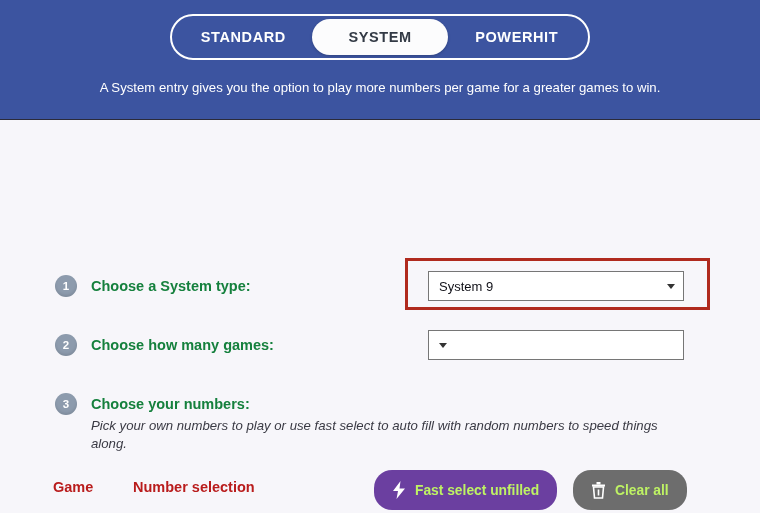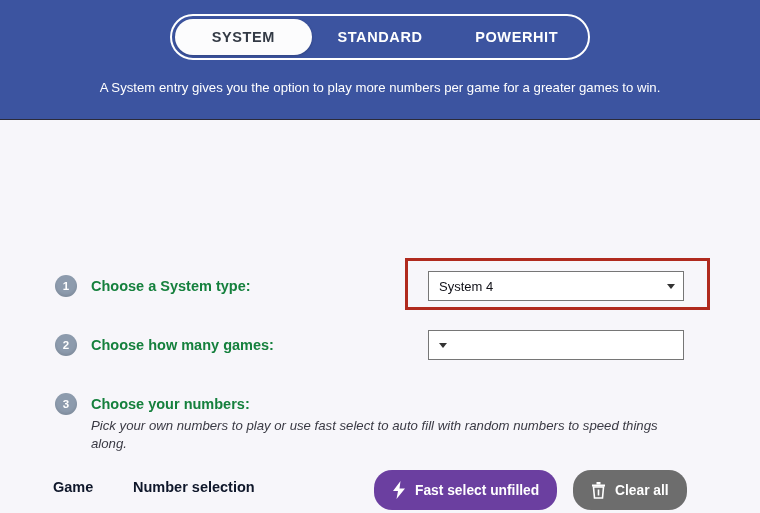--- a/index.html
+++ b/index.html
@@ -136,68 +136,68 @@
     box-sizing: border-box;
     pointer-events: none;
   }
 
   
   .pill {
     height: 40px;
     border-radius: 18px;
     display: inline-flex;
     align-items: center;
-    color: #ffffff;
+    color: #bef264;
     font-size: 13.8px;
     font-weight: bold;
     cursor: pointer;
     user-select: none;
     padding: 0 18px;
     position: absolute;
     box-sizing: border-box;
   }
   .pill.purple { background: #6b3fa0; }
   .pill.gray   { background: #6d6d6d; }
   .pill .glyph { margin-right: 9px; display: flex; align-items: center; }
 
   .col-head {
     position: absolute;
     font-size: 14.5px;
     font-weight: bold;
-    color: #0f172a;
+    color: #b91c1c;
   }
 </style>
 </head>
 <body>
 
 <div class="header">
   <div class="tabs">
+    <div class="tab">
+      <span>STANDARD</span>
+    </div>
     <div class="tab active">
       <span>SYSTEM</span>
-    </div>
-    <div class="tab">
-      <span>STANDARD</span>
     </div>
     <div class="tab">
       <span>POWERHIT</span>
     </div>
   </div>
   <div class="header-sub">A System entry gives you the option to play more numbers per game for a greater games to win.</div>
 </div>
 
 <div class="main">
 
   <div class="step-row" style="left:55px; top:155px;">
     <div class="badge">1</div>
     <div class="step-label">Choose a System type:</div>
   </div>
 
   <div class="select-wrap" style="left:428px; top:151px;">
     <div class="select-box">
-      <span>System 4</span>
+      <span>System 9</span>
       <span class="caret"></span>
     </div>
   </div>
   <div class="highlight-box" style="left:405px; top:138px; width:305px; height:52px;"></div>
 
   <div class="step-row" style="left:55px; top:214px;">
     <div class="badge">2</div>
     <div class="step-label">Choose how many games:</div>
   </div>
 

